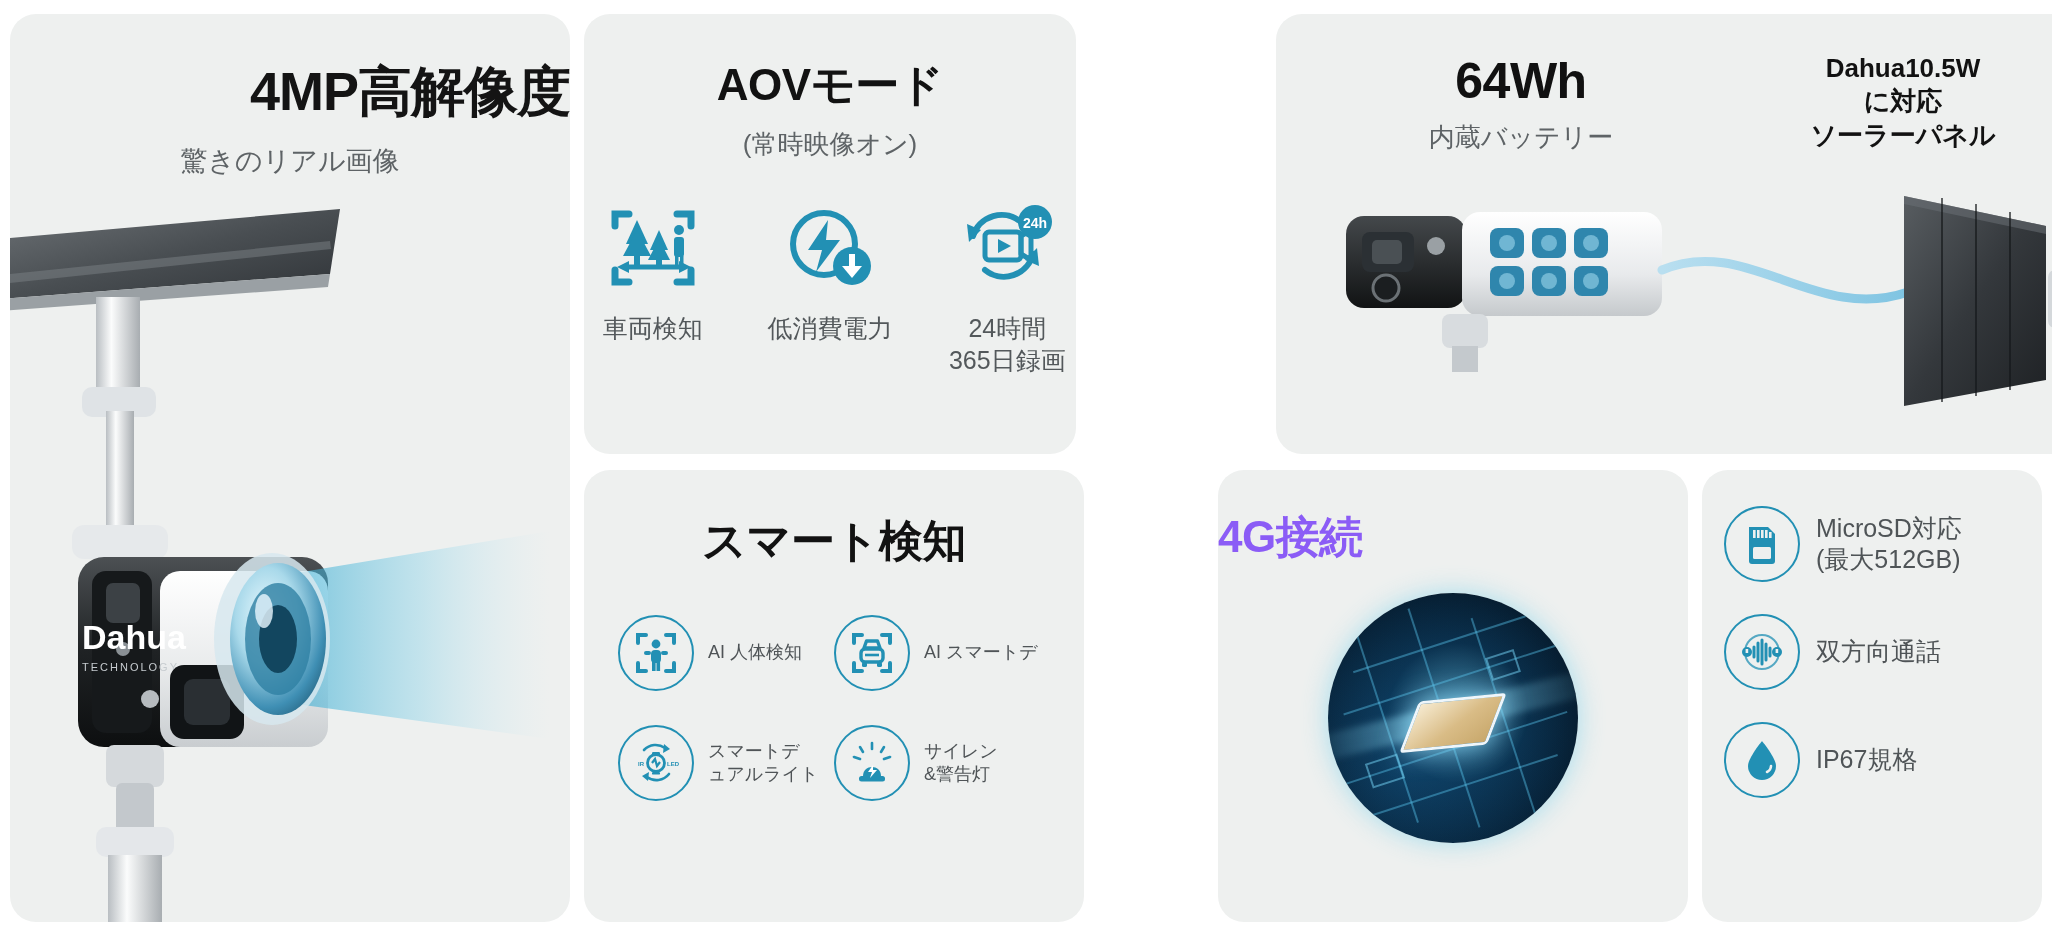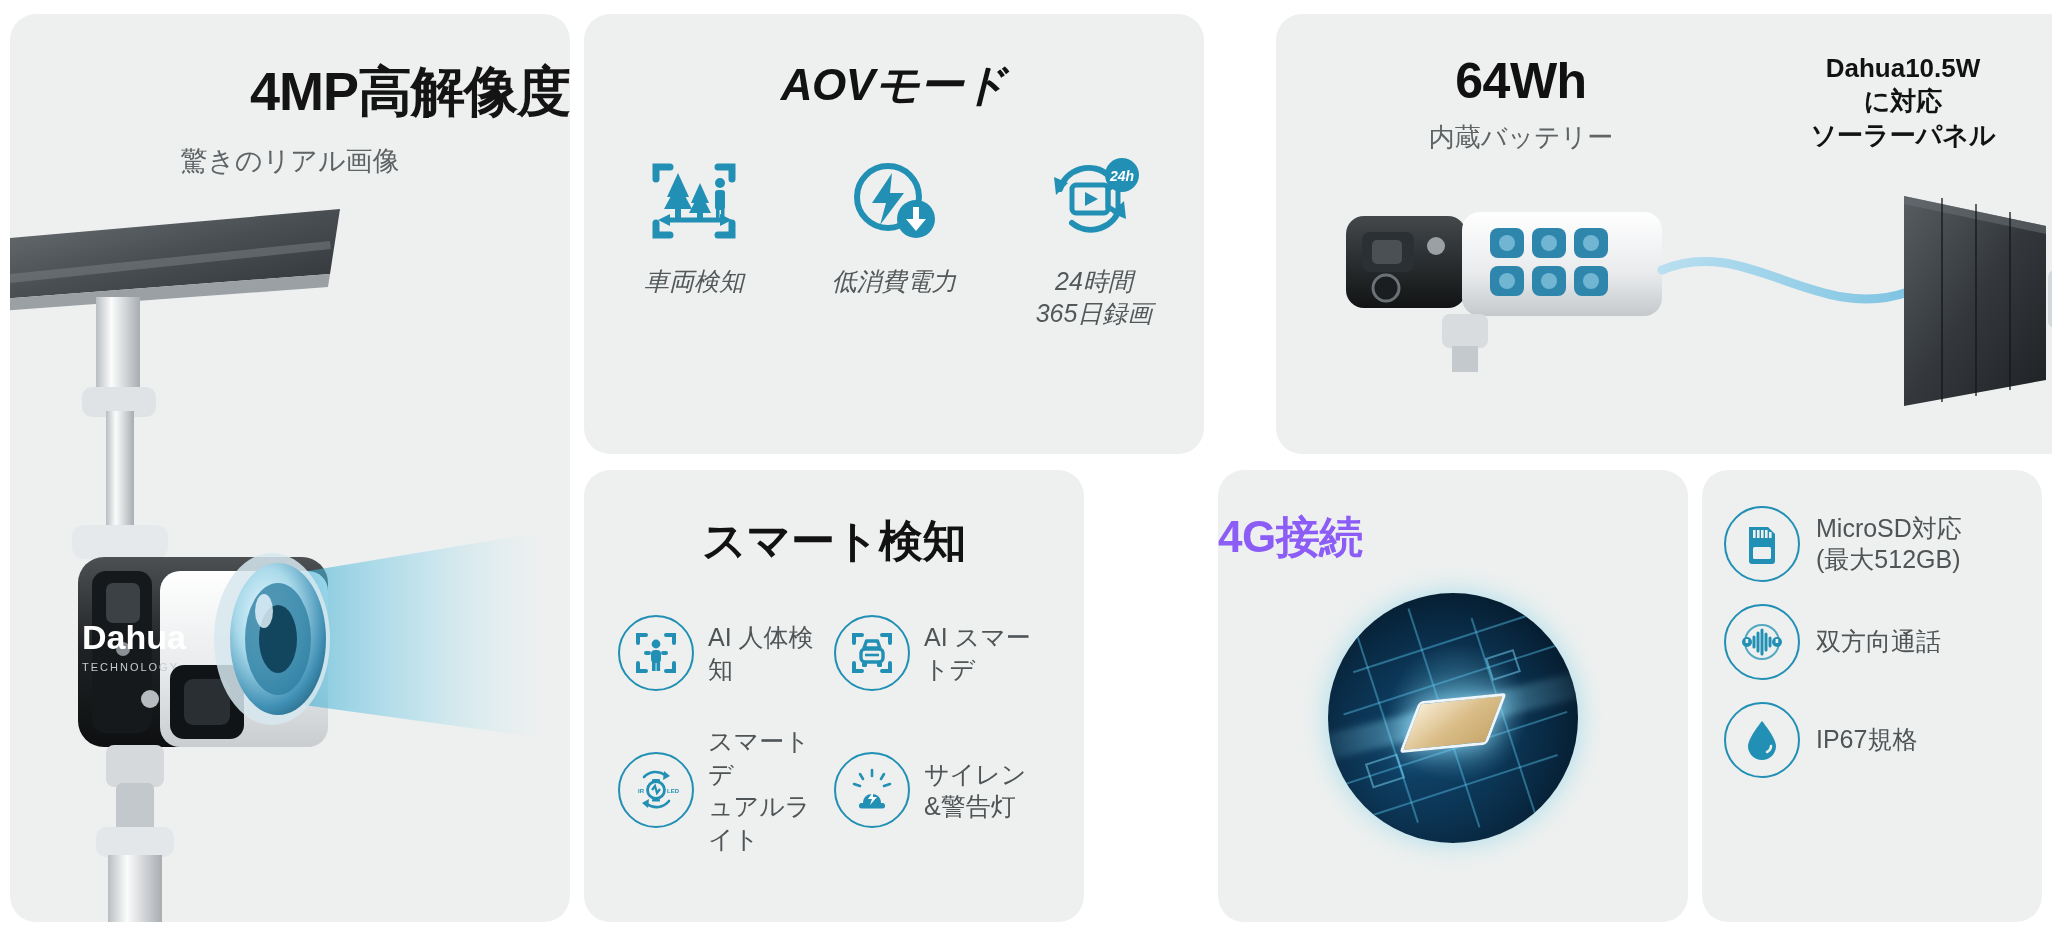--- a/index.html
+++ b/index.html
@@ -28,21 +28,21 @@
     margin-top: 42px; text-align: right;
     font-size: 54px; font-weight: 700; color: #141414; letter-spacing: -1px;
   }
   #panel-hero .hero-sub {
     margin-top: 14px; text-align: center;
     font-size: 27px; color: #5e6366; font-weight: 400;
   }
   .hero-art { position: absolute; left: 0; top: 165px; width: 560px; height: 745px; }
 
   
-  #panel-aov { left: 584px; top: 14px; width: 620px; height: 440px; font-style: italic; }
+  #panel-aov { left: 584px; top: 14px; width: 492px; height: 440px; }
   .pt-title { text-align: center; font-size: 44px; font-weight: 700; color: #121212; margin-top: 42px; letter-spacing: -0.5px;}
   .pt-sub   { text-align: center; font-size: 26px; color: #5e6366; margin-top: 12px; }
   .aov-row { display: flex; justify-content: center; gap: 40px; margin-top: 38px; }
   .aov-cell { width: 160px; text-align: center; }
   .aov-ico { height: 96px; display: flex; align-items: center; justify-content: center; }
   .aov-lbl { margin-top: 16px; font-size: 25px; line-height: 1.28; color: #53585b; }
 
   
   #panel-batt { left: 1276px; top: 14px; width: 824px; height: 440px; }
   .batt-head { display: flex; padding: 0 30px; margin-top: 38px; }
@@ -55,21 +55,21 @@
 
   
   #panel-smart { left: 584px; top: 470px; width: 500px; height: 452px; }
   .smart-grid { display: flex; flex-wrap: wrap; padding: 0 34px; margin-top: 44px; row-gap: 34px; }
   .smart-cell { width: 50%; display: flex; align-items: center; gap: 14px; }
   .circ {
     width: 76px; height: 76px; border-radius: 50%;
     border: 2.5px solid #2290b4; flex: 0 0 76px;
     display: flex; align-items: center; justify-content: center;
   }
-  .smart-lbl { font-size: 25px; line-height: 1.3; color: #4f5457; }
+  .smart-lbl { font-size: 18px; line-height: 1.3; color: #4f5457; }
 
   
   #panel-4g { left: 1218px; top: 470px; width: 470px; height: 452px; }
   .g4-title { text-align: left; font-size: 44px; font-weight: 700; color: #8b5cf6; margin-top: 38px; letter-spacing: -0.5px;}
   .g4-orb-wrap { display: flex; justify-content: center; margin-top: 26px; }
   .g4-orb {
     width: 250px; height: 250px; border-radius: 50%;
     background:
       radial-gradient(circle at 52% 48%, rgba(120,220,255,.55) 0%, rgba(20,90,140,.25) 38%, rgba(4,24,46,0) 72%),
       radial-gradient(circle at 30% 70%, #0d3a5c 0%, #072238 55%, #04121f 100%);
@@ -85,21 +85,21 @@
     box-shadow: 0 0 24px rgba(150,225,255,.8);
   }
   .g4-orb .beam {
     position: absolute; left: -10%; top: 44%; width: 120%; height: 26px;
     background: linear-gradient(90deg, rgba(120,220,255,0) 0%, rgba(150,230,255,.55) 45%, rgba(120,220,255,0) 100%);
     transform: rotate(-14deg); filter: blur(3px);
   }
 
   
   #panel-spec { left: 1702px; top: 470px; width: 340px; height: 452px; }
-  .spec-list { padding: 36px 0 0 22px; display: flex; flex-direction: column; gap: 22px; }
+  .spec-list { padding: 36px 0 0 22px; display: flex; flex-direction: column; gap: 32px; }
   .spec-row { display: flex; align-items: center; gap: 16px; }
   .spec-lbl { font-size: 25px; line-height: 1.25; color: #4f5457; }
 
   svg { display: block; }
 </style>
 </head>
 <body>
 
 <div id="stage">
 
@@ -174,20 +174,21 @@
 
       <rect x="96" y="566" width="58" height="42" rx="8" fill="#d5d9dc"></rect>
       <rect x="106" y="604" width="38" height="50" rx="6" fill="#c3c8cc"></rect>
       <rect x="86" y="648" width="78" height="30" rx="10" fill="#e4e7ea"></rect>
       <rect x="98" y="676" width="54" height="70" fill="url(#poleG)"></rect>
     </svg>
   </div>
 
   <div class="panel" id="panel-aov">
     <div class="pt-title">AOVモード</div>
+    <div class="pt-sub">(常時映像オン)</div>
 
     <div class="aov-row">
 
       <div class="aov-cell">
         <div class="aov-ico">
           <svg width="92" height="88" viewBox="0 0 92 88">
             <g fill="none" stroke="#2290b4" stroke-width="7" stroke-linecap="round">
               <path d="M8 22 V10 H22"></path>
                 <path d="M70 10 H84 V22"></path>
               <path d="M84 66 V78 H70"></path>

